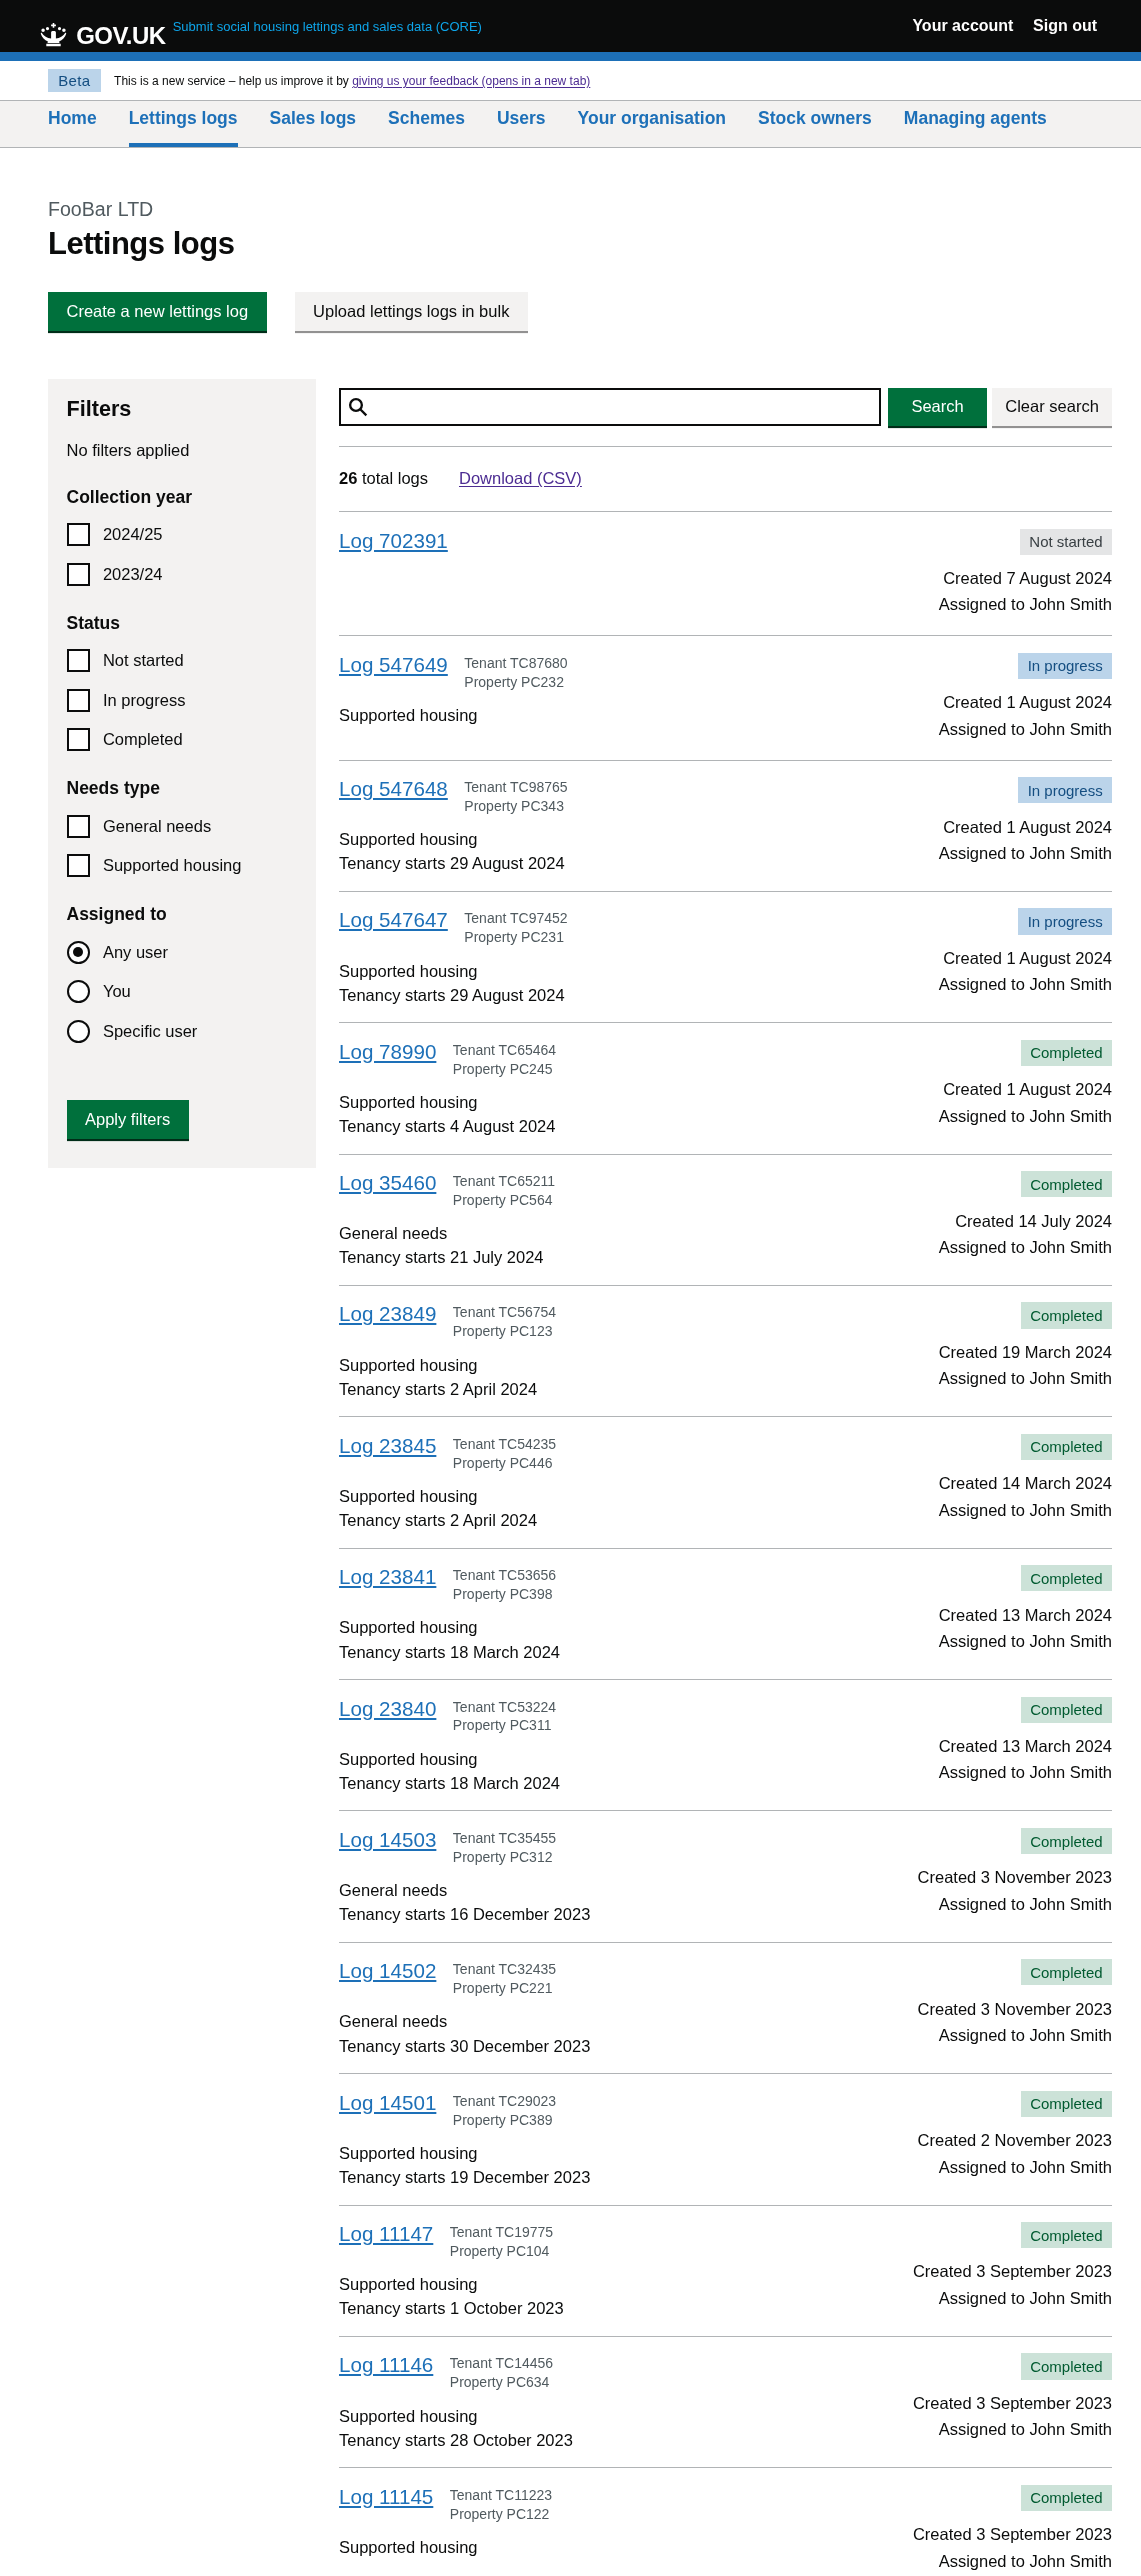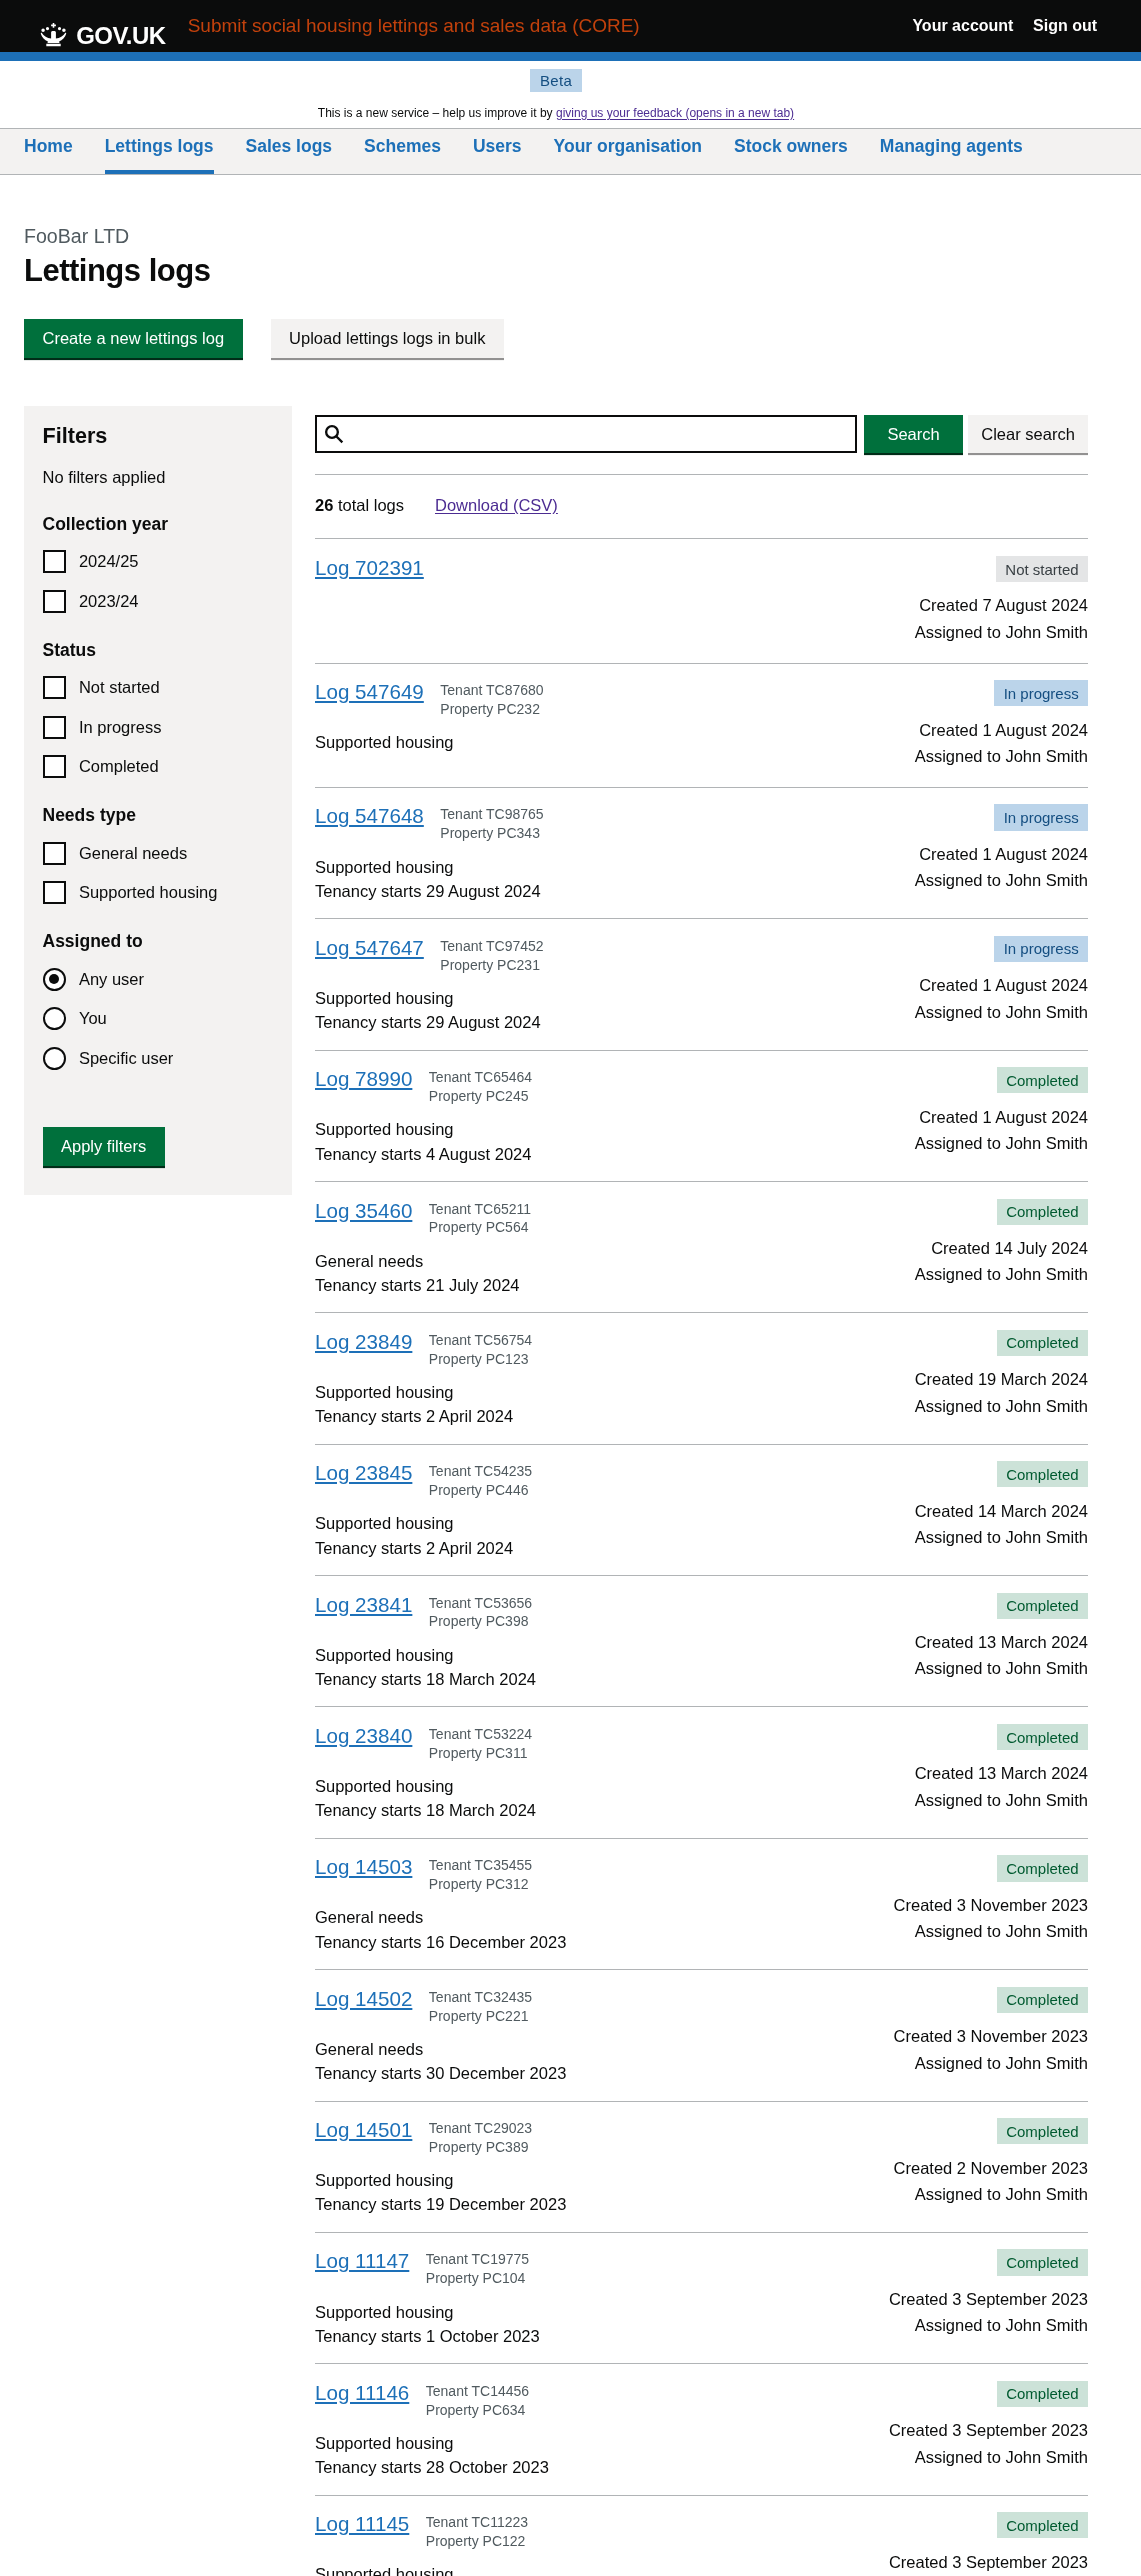--- a/index.html
+++ b/index.html
@@ -6,27 +6,27 @@
     --text:#0b0c0c; --secondary:#505a5f; --border:#b1b4b6; --panel:#f3f2f1;
     --blue:#1d70b8; --green:#00703c; --green-shadow:#002d18; --btn-grey-shadow:#929191;
     --purple:#4c2c92;
     --tag-grey-bg:#e4e5e6; --tag-grey-text:#383f43;
     --tag-blue-bg:#bbd4ea; --tag-blue-text:#144e81;
     --tag-green-bg:#cce2d8; --tag-green-text:#005a30;
   }
   *{margin:0;padding:0;box-sizing:border-box;}
   html{background:#fff;}
   body{width:1141px;font-family:"Liberation Sans","DejaVu Sans",sans-serif;color:var(--text);}
-  .container{margin:0 24px;width:1064px;flex-direction:column;}
+  .container{margin:0 48px;width:1064px;}
 
   
   .gov-header{background:#0b0c0c;height:52px;display:flex;align-items:center;padding:0 44px 0 39px;}
   .logo-wrap{display:flex;align-items:center;gap:8.2px;}
   .logo-text{color:#fff;font-size:24px;font-weight:700;letter-spacing:-0.5px;}
-  .service-name{color:#c2410c;font-size:19px;margin-left:22px;}
+  .service-name{color:#0ea5e9;font-size:13px;margin-left:7px;}
   .header-links{margin-left:auto;display:flex;gap:19.6px;}
   .header-links a{color:#fff;font-size:16px;font-weight:700;text-decoration:none;}
   .blue-bar{height:8.8px;background:var(--blue);}
 
   
   .phase{border-bottom:0.5px solid var(--border);}
   .phase-inner{display:flex;align-items:center;gap:13.4px;padding:8.2px 0;}
   .beta-tag{background:var(--tag-blue-bg);color:var(--tag-blue-text);font-size:15px;padding:3.1px 10.3px;letter-spacing:0.3px;}
   .phase-text{font-size:12px;}
   .phase-text a{color:var(--purple);}

